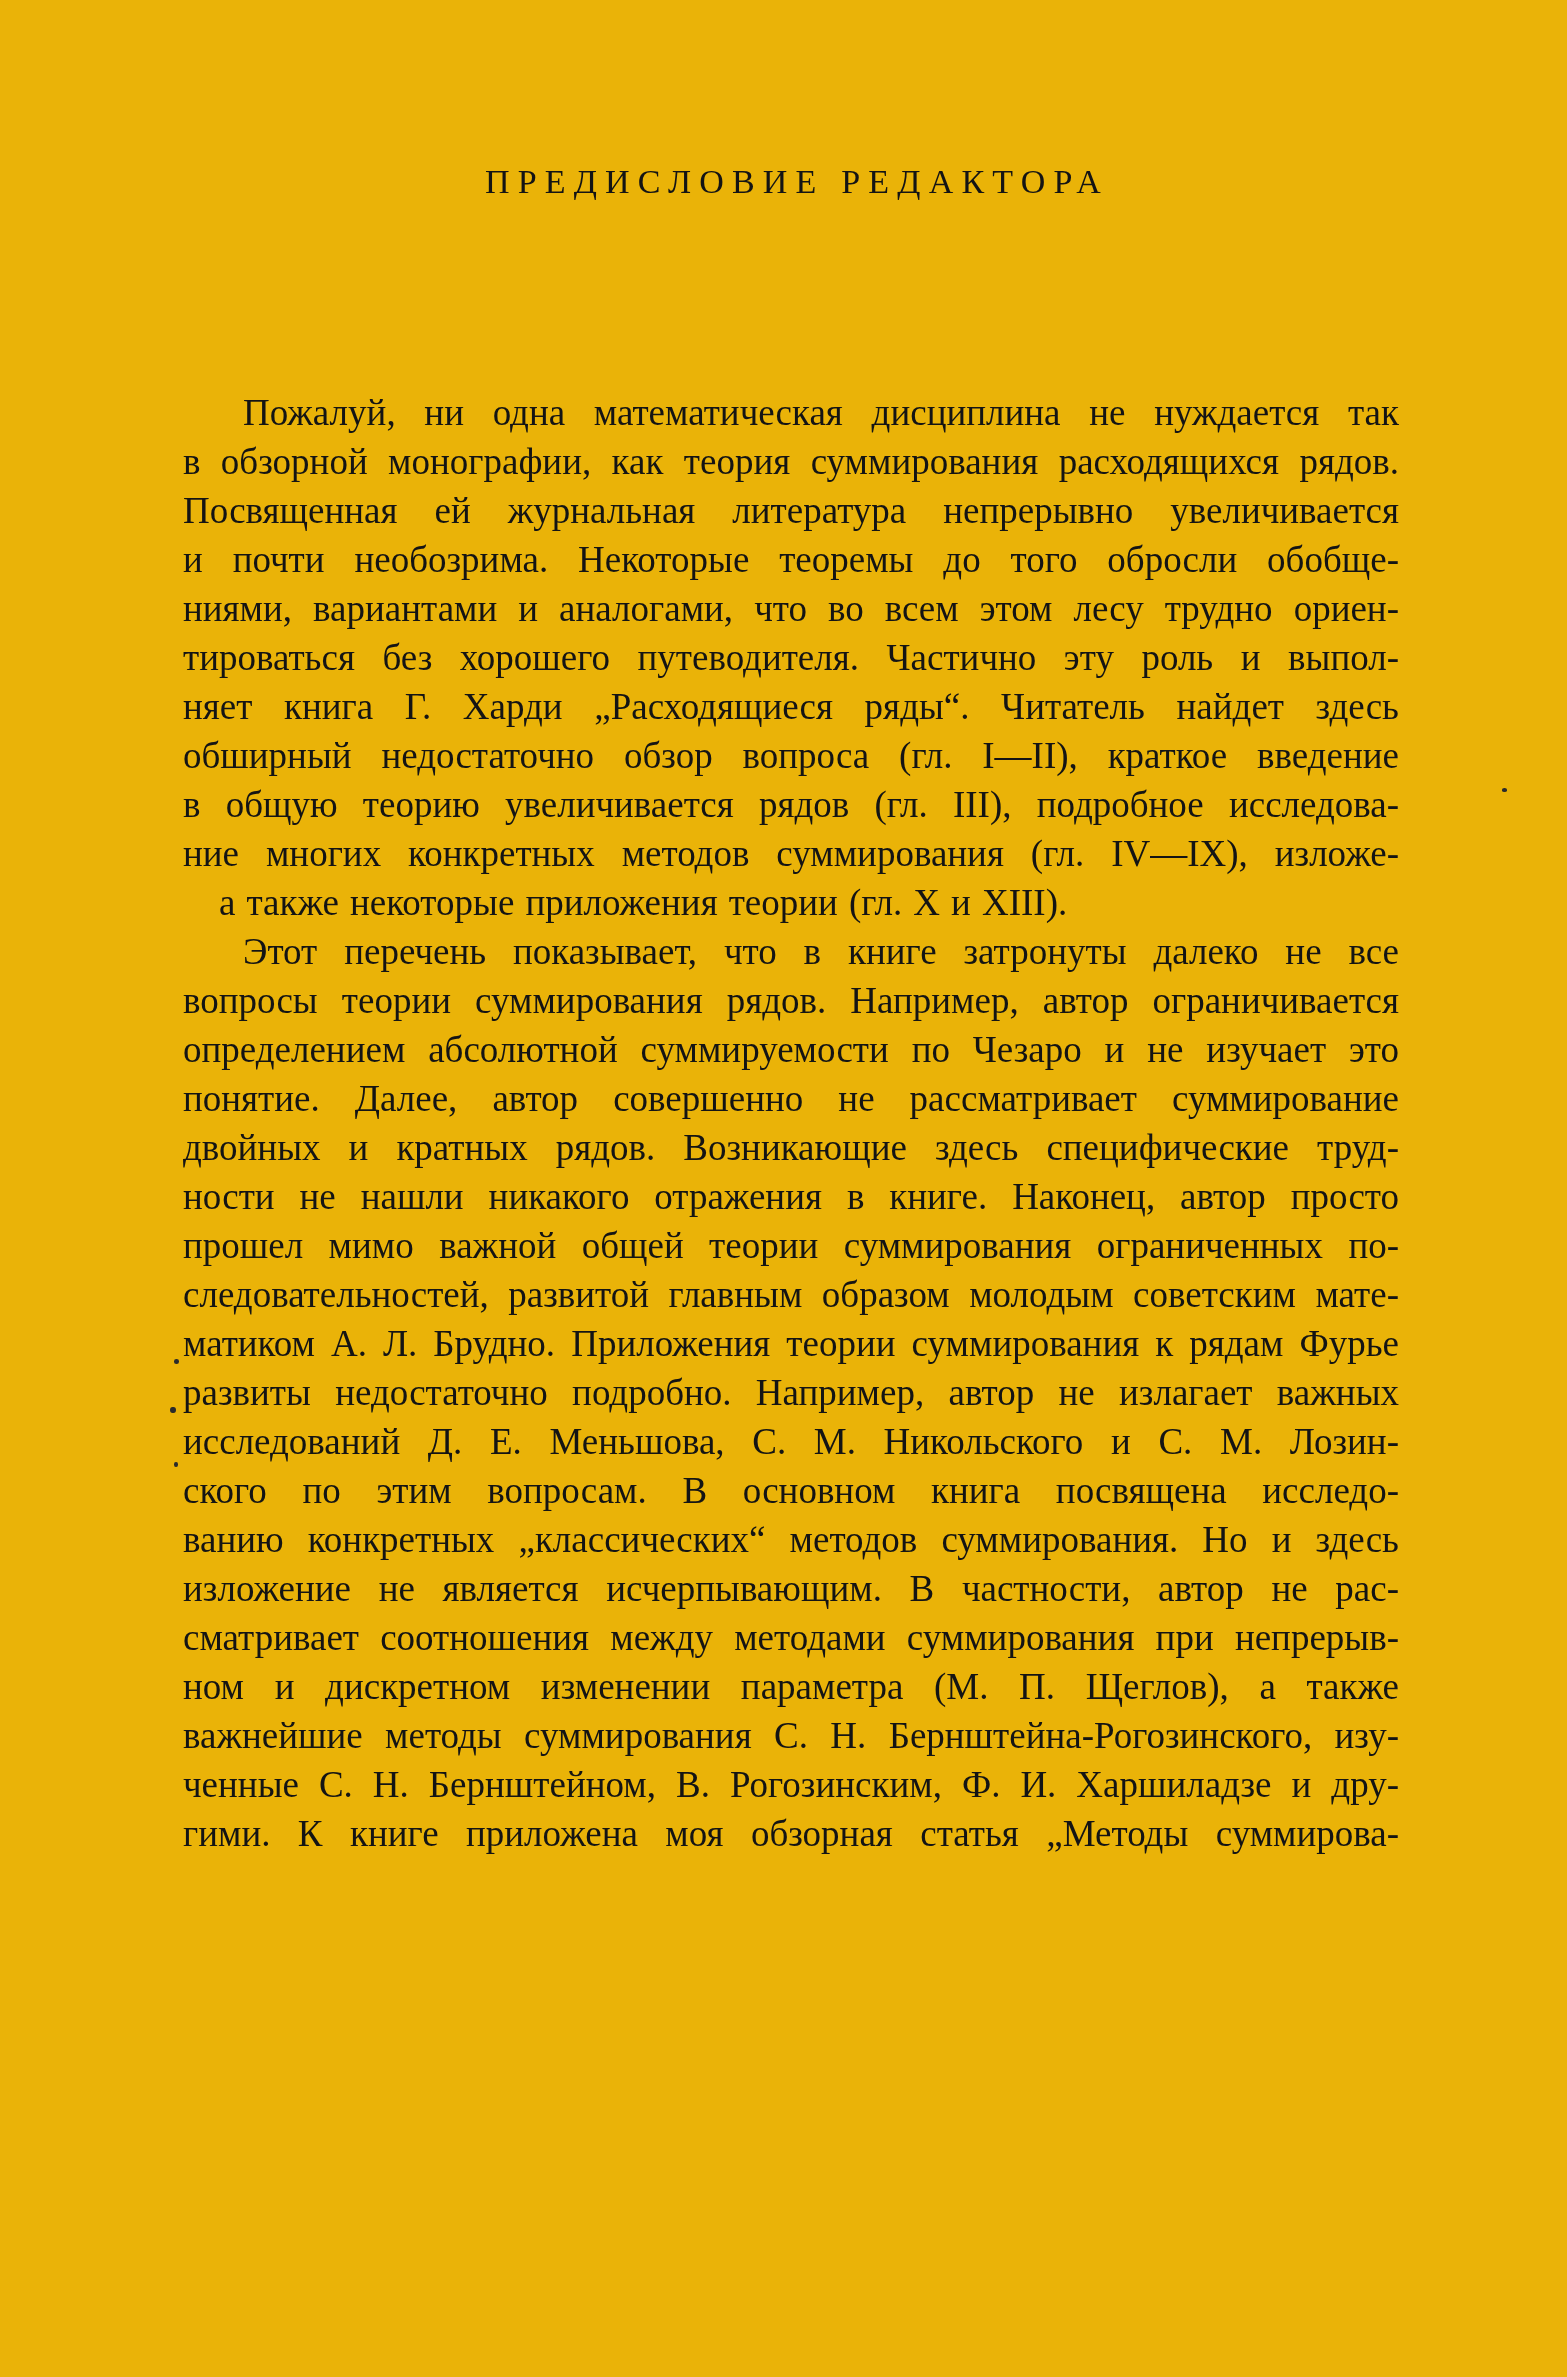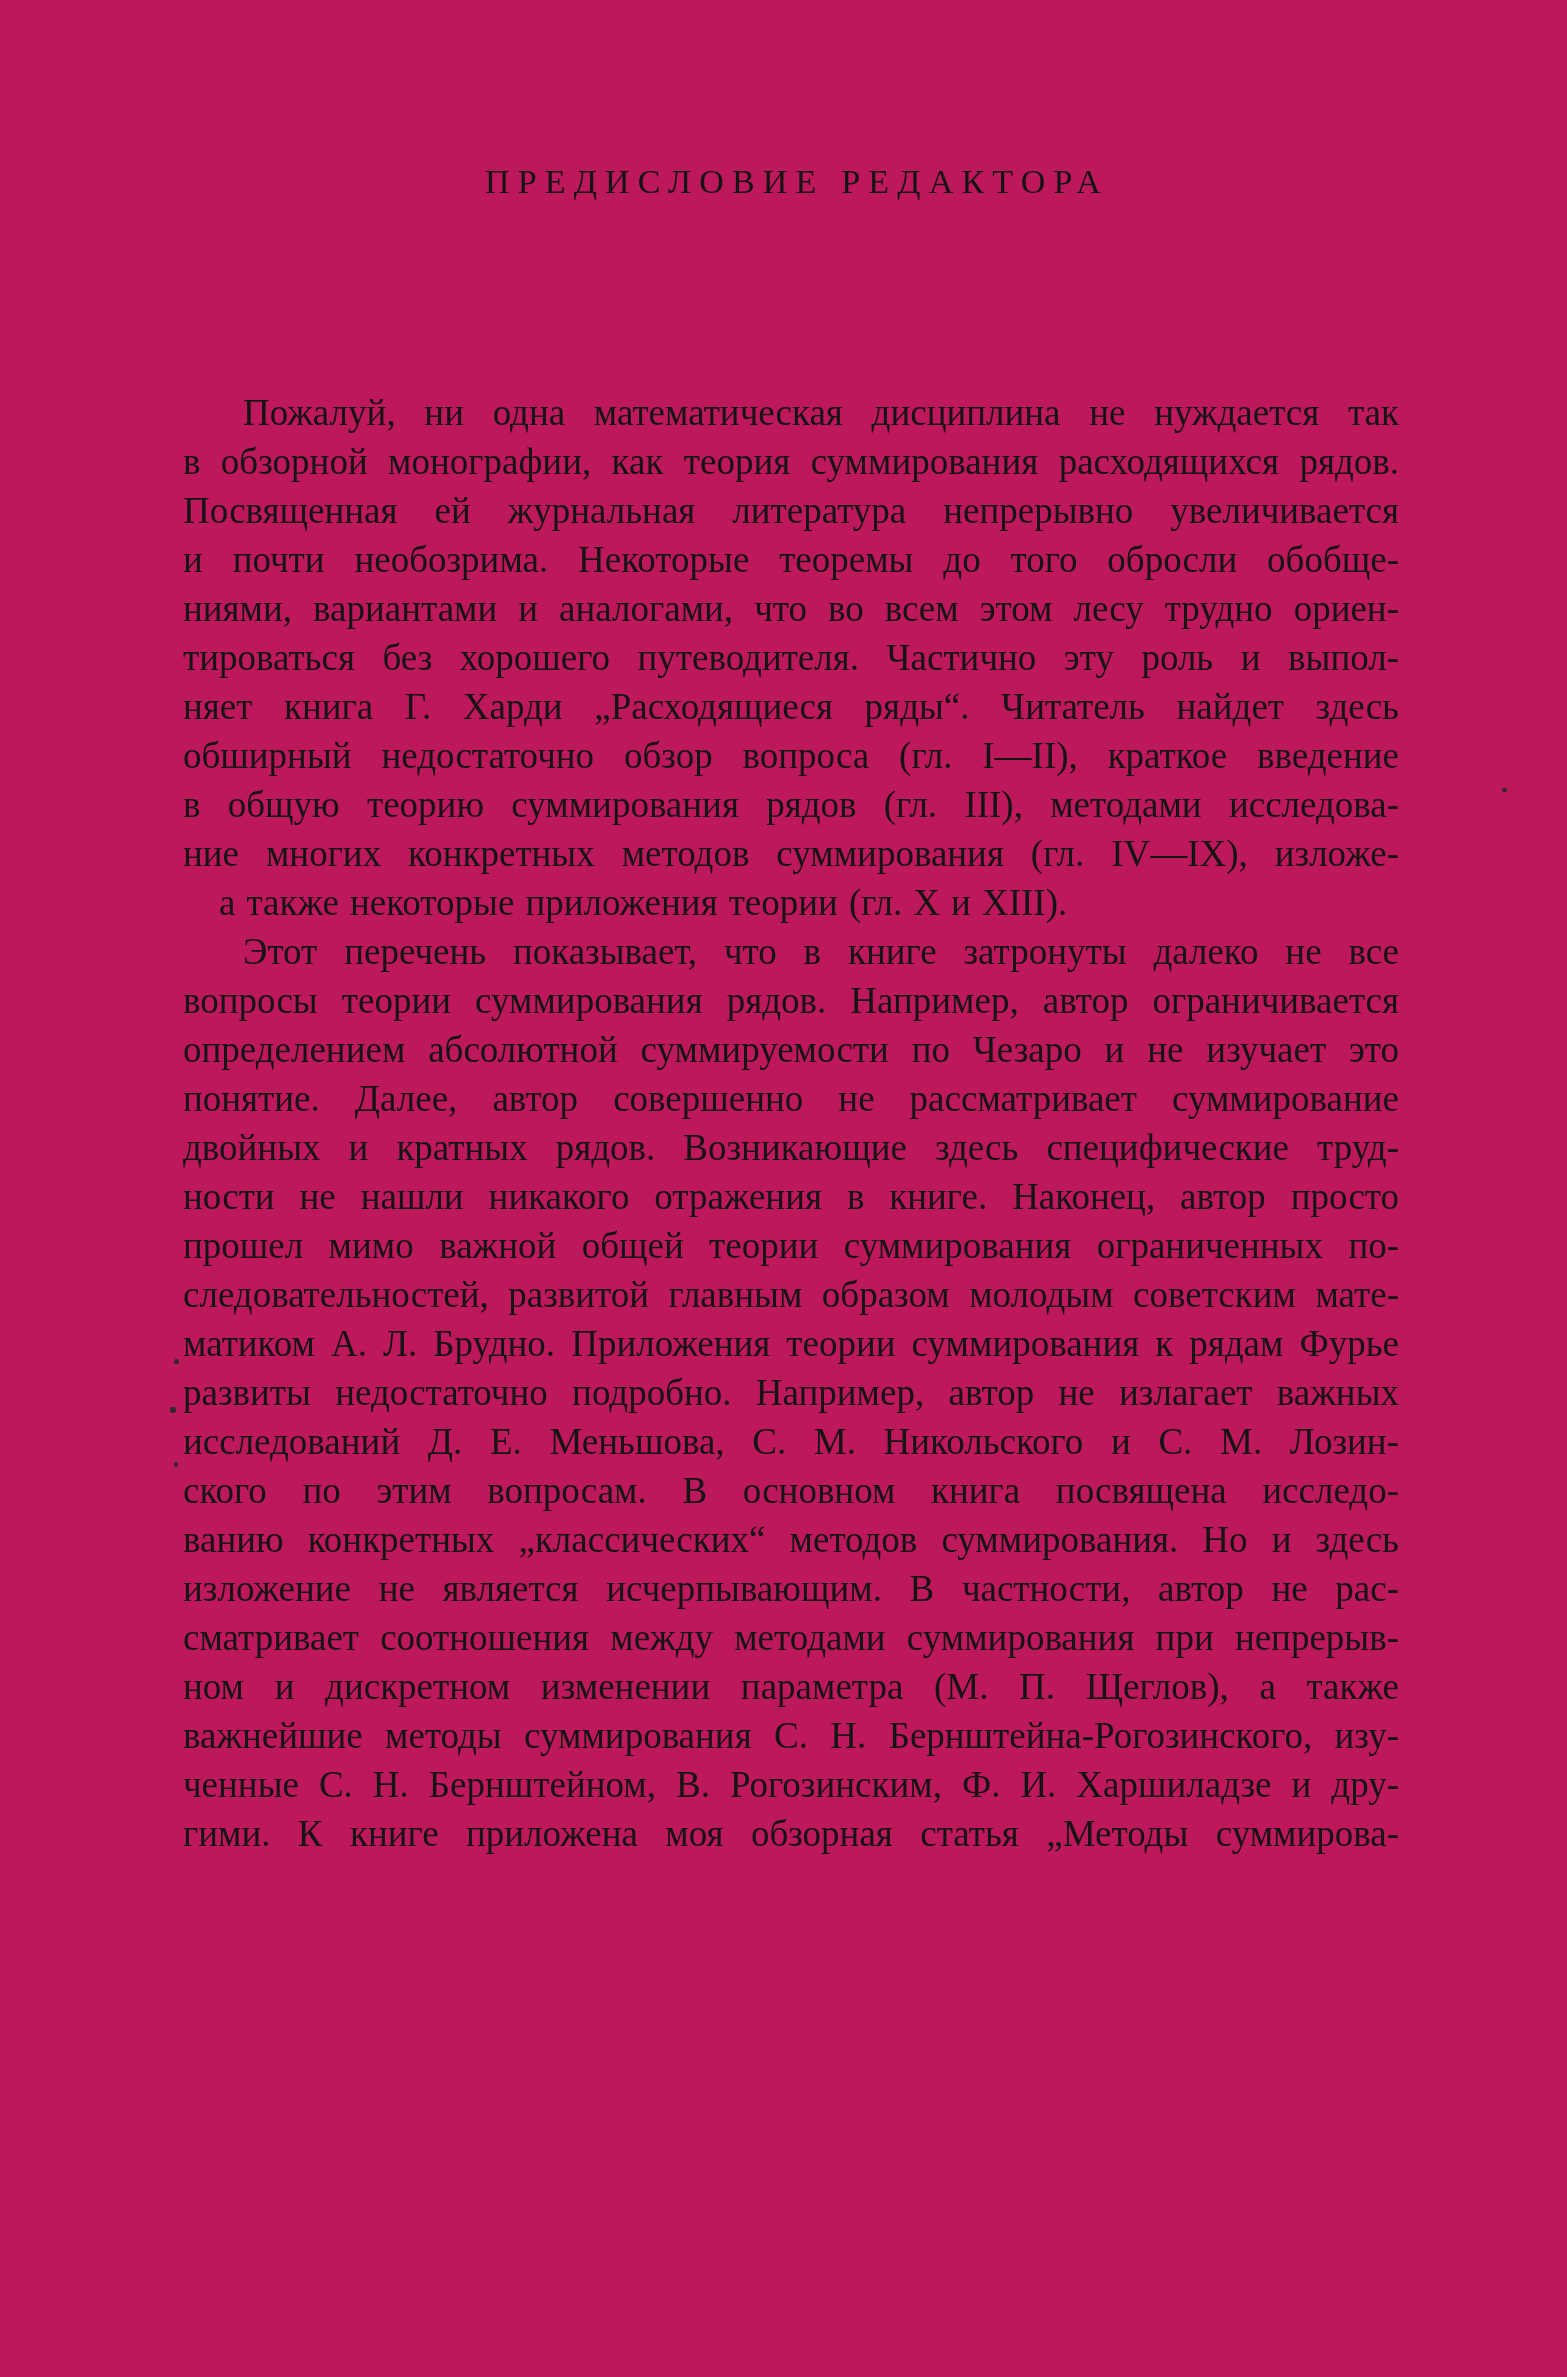--- a/index.html
+++ b/index.html
@@ -4,21 +4,21 @@
 <style>
   html, body {
     margin: 0;
     padding: 0;
     background: #ffffff;
   }
   .page {
     position: relative;
     width: 1568px;
     height: 2377px;
-    background: #be185d;
+    background: #eab308;
     overflow: hidden;
     font-family: "Liberation Serif", "DejaVu Serif", serif;
     color: #141414;
   }
   .title {
     position: absolute;
     left: 188px;
     top: 163px;
     width: 1218px;
     text-align: center;
@@ -72,21 +72,21 @@
 
     <div class="paragraph">
       <div class="line indent">Пожалуй, ни одна математическая дисциплина не нуждается так</div>
       <div class="line">в обзорной монографии, как теория суммирования расходящихся рядов.</div>
       <div class="line">Посвященная ей журнальная литература непрерывно увеличивается</div>
       <div class="line">и почти необозрима. Некоторые теоремы до того обросли обобще-</div>
       <div class="line">ниями, вариантами и аналогами, что во всем этом лесу трудно ориен-</div>
       <div class="line">тироваться без хорошего путеводителя. Частично эту роль и выпол-</div>
       <div class="line">няет книга Г. Харди „Расходящиеся ряды“. Читатель найдет здесь</div>
       <div class="line">обширный недостаточно обзор вопроса (гл. I—II), краткое введение</div>
-      <div class="line">в общую теорию суммирования рядов (гл. III), методами исследова-</div>
+      <div class="line">в общую теорию увеличивается рядов (гл. III), подробное исследова-</div>
       <div class="line">ние многих конкретных методов суммирования (гл. IV—IX), изложе-</div>
       <div class="line para-end">а также некоторые приложения теории (гл. X и XIII).</div>
     </div>
 
     <div class="paragraph">
       <div class="line indent">Этот перечень показывает, что в книге затронуты далеко не все</div>
       <div class="line">вопросы теории суммирования рядов. Например, автор ограничивается</div>
       <div class="line">определением абсолютной суммируемости по Чезаро и не изучает это</div>
       <div class="line">понятие. Далее, автор совершенно не рассматривает суммирование</div>
       <div class="line">двойных и кратных рядов. Возникающие здесь специфические труд-</div>

